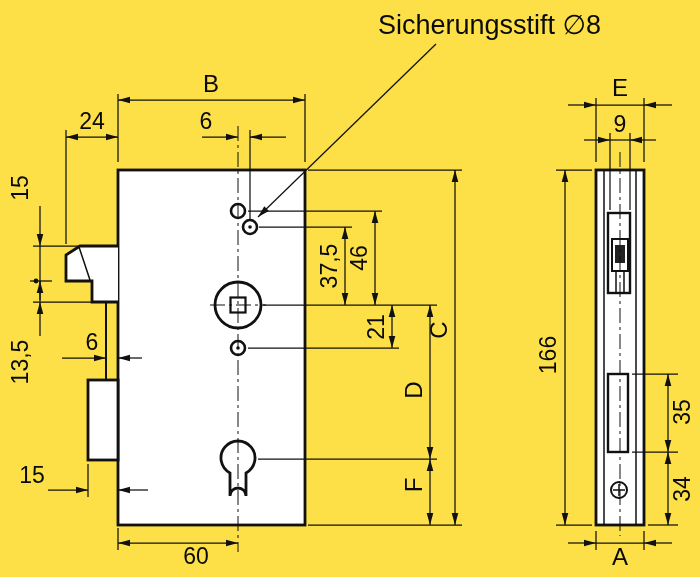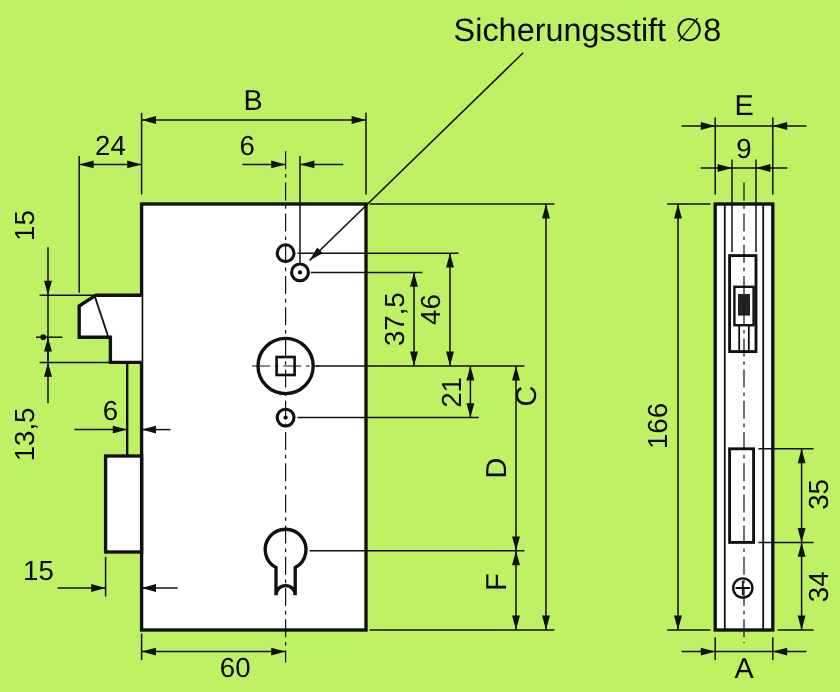--- a/index.html
+++ b/index.html
@@ -1,16 +1,16 @@
 <!DOCTYPE html>
 <html><head>
 <meta charset="utf-8">
 <style>
   html,body{margin:0;padding:0;background:#ffffff;}
-  .stage{position:relative;width:700px;height:577px;background:#bef264;overflow:hidden;}
+  .stage{position:relative;width:700px;height:577px;background:#fde047;overflow:hidden;}
   svg{display:block;}
   .obj{fill:#ffffff;stroke:#111111;stroke-width:2.8;stroke-linejoin:miter;}
   .obj2{fill:none;stroke:#111111;stroke-width:2;}
   .objt{fill:none;stroke:#111111;stroke-width:1.5;}
   .dim{stroke:#111111;stroke-width:1.25;fill:none;}
   .cl{stroke:#111111;stroke-width:1;fill:none;stroke-dasharray:15 4 3 4;}
   .lbl{font-family:"Liberation Sans",sans-serif;font-size:23px;fill:#0a0a0a;}
   .lblBig{font-family:"Liberation Sans",sans-serif;font-size:24px;fill:#0a0a0a;}
   .titleLbl{font-family:"Liberation Sans",sans-serif;font-size:27px;fill:#0a0a0a;}
   #aE path,#aS path{fill:#111111;}

